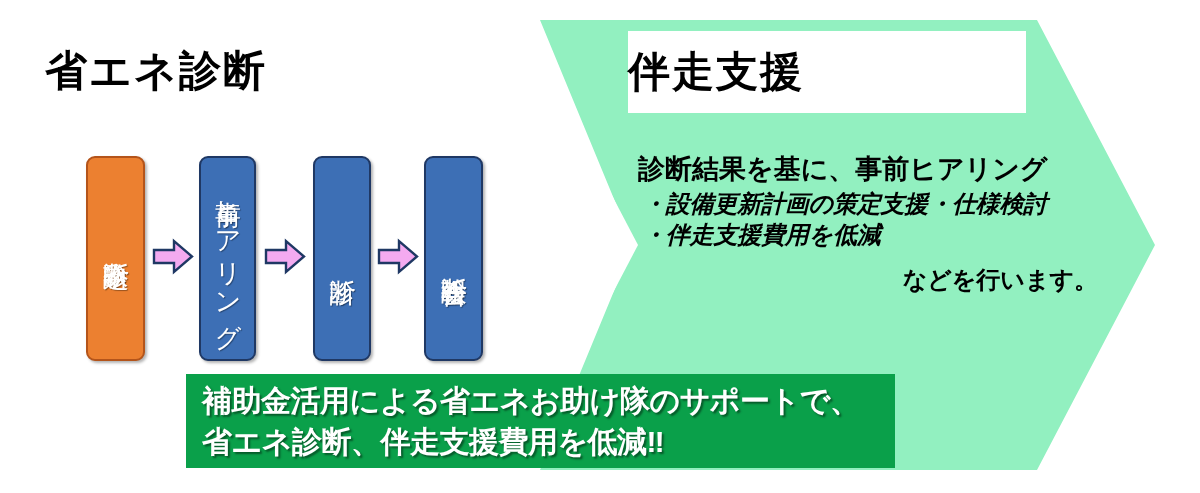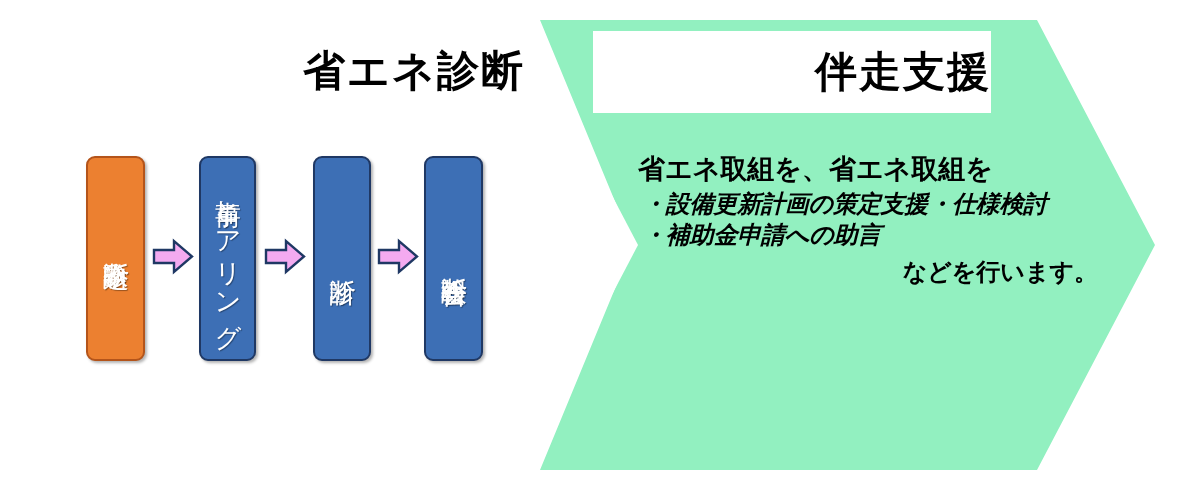--- a/index.html
+++ b/index.html
@@ -27,29 +27,29 @@
   #pink-chevron-outline{
     left:22px;top:20px;width:616px;height:450px;
     background:#ffffff;
     clip-path:polygon(0 0, 498px 0, 100% 50%, 498px 100%, 0 100%);
     z-index:1;
   }
 
   
   .title-plate{
     position:absolute;background:#ffffff;
-    display:flex;align-items:center;justify-content:flex-end;
+    display:flex;align-items:center;justify-content:flex-start;
     z-index:5;
   }
   .title-plate .title-text{
     font-weight:bold;color:#000000;
     font-size:42px;letter-spacing:2px;line-height:1;
   }
   #title-plate-left{left:45px;top:31px;width:480px;height:80px;}
-  #title-plate-right{left:593px;top:31px;width:398px;height:82px;}
+  #title-plate-right{left:628px;top:31px;width:398px;height:82px;}
 
   
   .process-box{
     position:absolute;top:156px;height:201px;
     border-radius:9px;
     display:flex;align-items:center;justify-content:center;
     z-index:6;
     box-shadow:2px 2px 3px rgba(0,0,0,0.30);
   }
   .process-box .vlabel{
@@ -88,21 +88,21 @@
   #support-copy .lead-line{
     font-size:27px;line-height:1.33;letter-spacing:0px;white-space:nowrap;
   }
   #support-copy .bullet-line{
     font-size:24px;line-height:1.30;letter-spacing:-0.2px;white-space:nowrap;
     margin-left:4px;
     font-style:italic;
   }
   #support-copy .closing-line{
     font-size:24px;line-height:1.30;white-space:nowrap;
-    text-align:right;padding-right:40px;margin-top:6px;
+    text-align:right;padding-right:40px;margin-top:14px;
   }
 
   
   #benefit-banner{
     position:absolute;left:186px;top:374px;width:709px;height:94px;
     background:#0aa04a;z-index:10;
     display:flex;flex-direction:column;justify-content:center;
     padding-left:16px;box-sizing:border-box;
   }
   #benefit-banner .banner-line{
@@ -151,20 +151,24 @@
       <polygon points="2,12 22,12 22,3 40,18.5 22,34 22,25 2,25" fill="#f4aaf0" stroke="#1f3864" stroke-width="2.4" stroke-linejoin="miter"></polygon>
     </svg>
   </div>
   <div class="flow-arrow" id="flow-arrow-2">
     <svg viewBox="0 0 42 37" width="42" height="37">
       <polygon points="2,12 22,12 22,3 40,18.5 22,34 22,25 2,25" fill="#f4aaf0" stroke="#1f3864" stroke-width="2.4" stroke-linejoin="miter"></polygon>
     </svg>
   </div>
 
   <div id="support-copy">
-    <div class="lead-line">省エネ取組を、省エネ取組を</div>
+    <div class="lead-line">診断結果を基に、事前ヒアリング</div>
     <div class="bullet-line">・設備更新計画の策定支援・仕様検討</div>
-    <div class="bullet-line">・補助金申請への助言</div>
+    <div class="bullet-line">・伴走支援費用を低減</div>
     <div class="closing-line">などを行います。</div>
   </div>
 
+  <div id="benefit-banner">
+    <div class="banner-line">補助金活用による省エネお助け隊のサポートで、</div>
+    <div class="banner-line">省エネ診断、伴走支援費用を低減‼</div>
+  </div>
 
 </div>
 
 </body></html>

